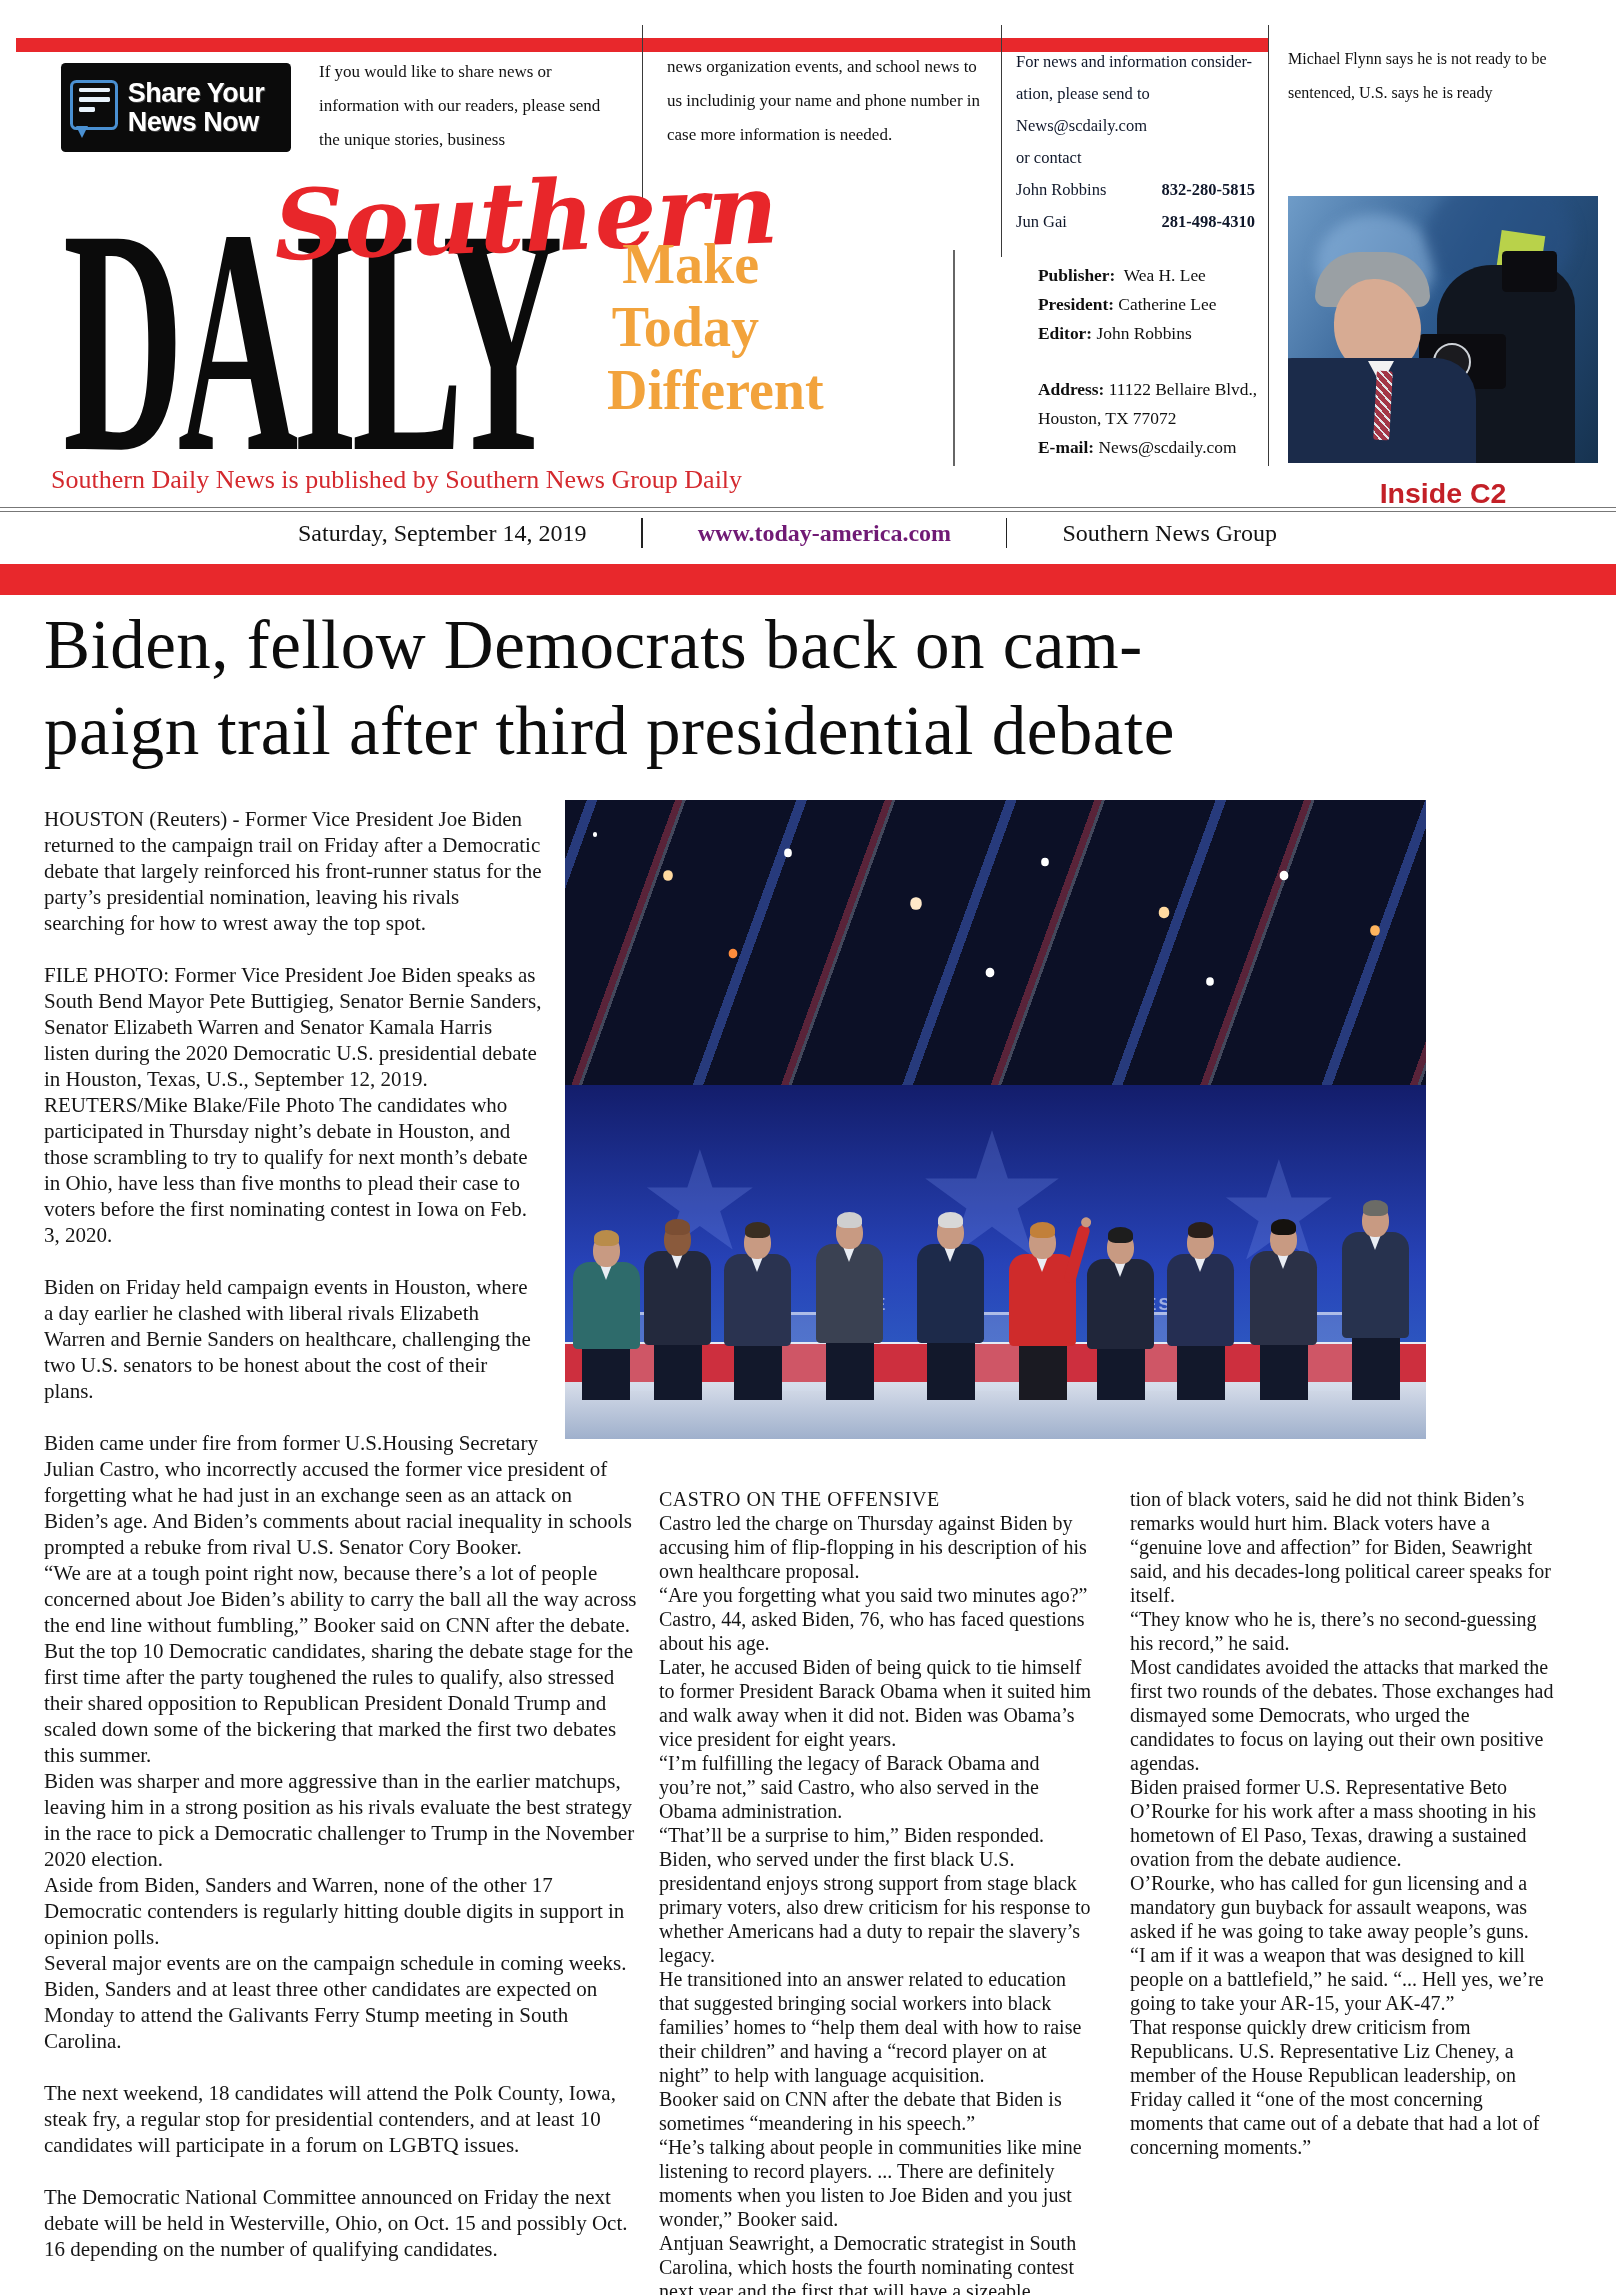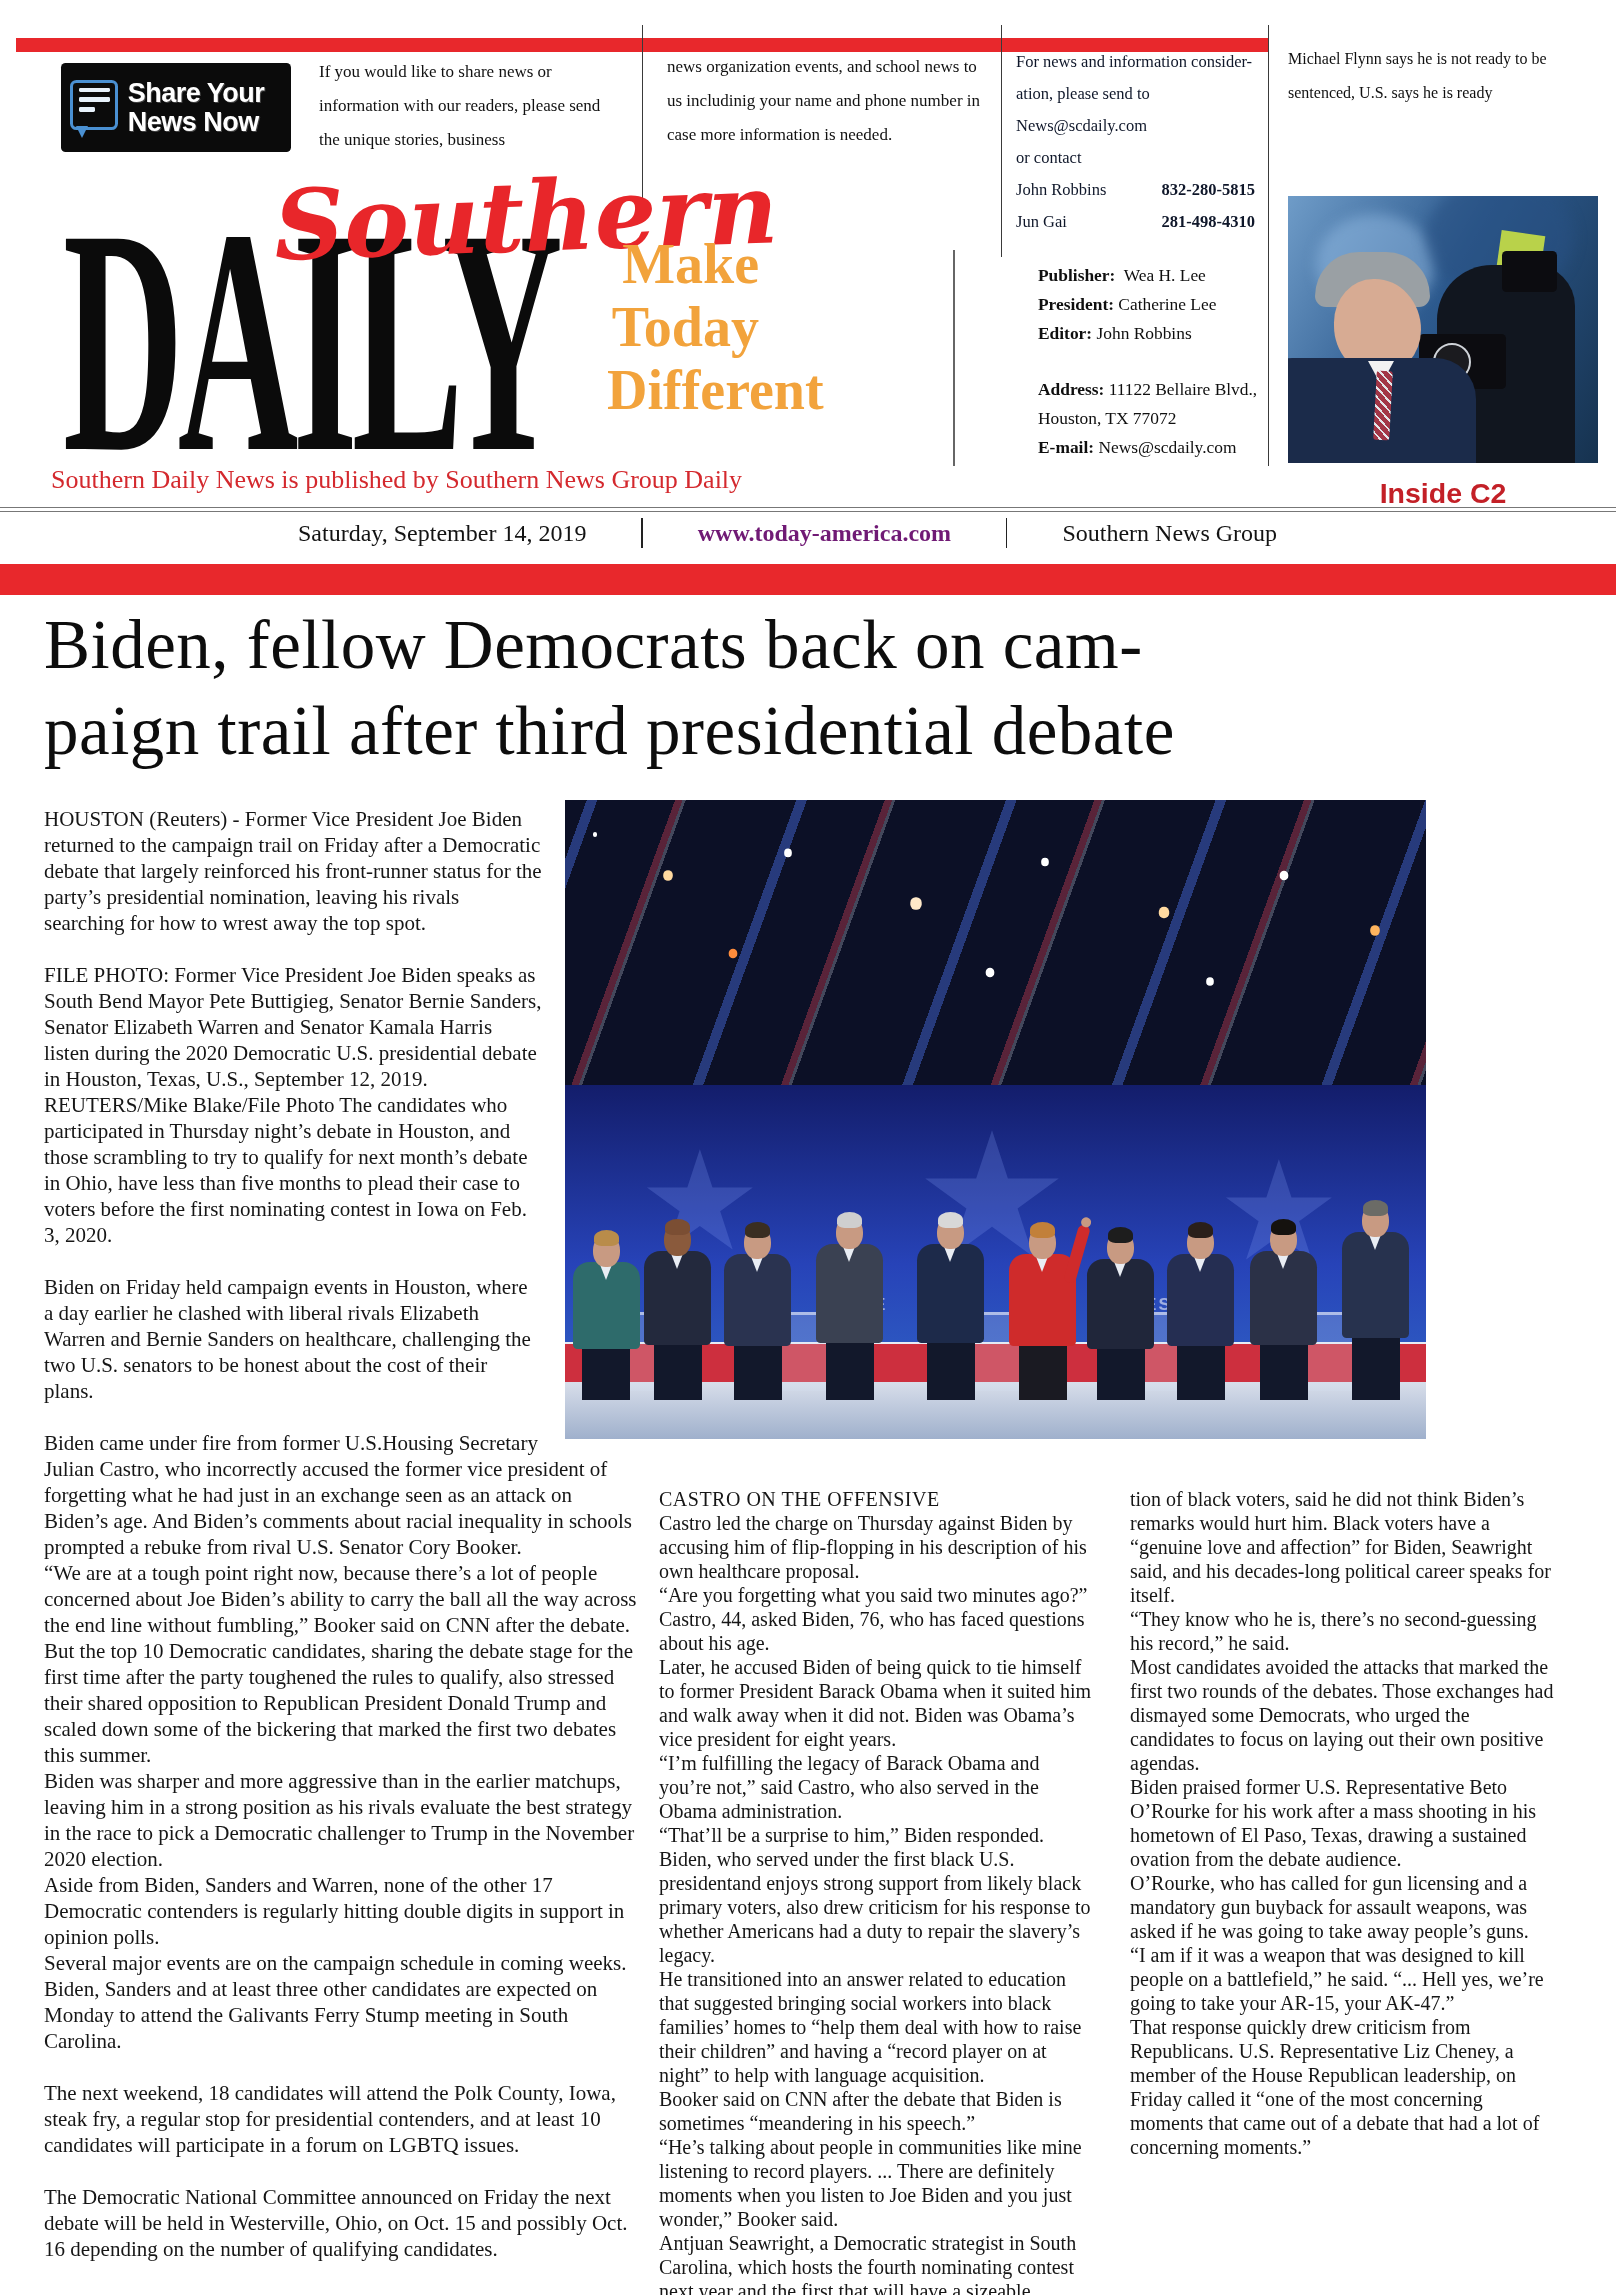--- a/index.html
+++ b/index.html
@@ -263,21 +263,21 @@
 
 </div>
 
 <div class="midcol bodycol">
   <p class="castro-h">CASTRO ON THE OFFENSIVE</p>
   <p>Castro led the charge on Thursday against Biden by accusing him of flip-flopping in his description of his own healthcare proposal.</p>
   <p>“Are you forgetting what you said two minutes ago?” Castro, 44, asked Biden, 76, who has faced questions about his age.</p>
   <p>Later, he accused Biden of being quick to tie himself to former President Barack Obama when it suited him and walk away when it did not. Biden was Obama’s vice president for eight years.</p>
   <p>“I’m fulfilling the legacy of Barack Obama and you’re not,” said Castro, who also served in the Obama administration.</p>
   <p>“That’ll be a surprise to him,” Biden responded.</p>
-  <p>Biden, who served under the first black U.S. presidentand enjoys strong support from likely black primary voters, also drew criticism for his response to whether Americans had a duty to repair the slavery’s legacy.</p>
+  <p>Biden, who served under the first black U.S. presidentand enjoys strong support from stage black primary voters, also drew criticism for his response to whether Americans had a duty to repair the slavery’s legacy.</p>
   <p>He transitioned into an answer related to education that suggested bringing social workers into black families’ homes to “help them deal with how to raise their children” and having a “record player on at night” to help with language acquisition.</p>
   <p>Booker said on CNN after the debate that Biden is sometimes “meandering in his speech.”</p>
   <p>“He’s talking about people in communities like mine listening to record players. ... There are definitely moments when you listen to Joe Biden and you just wonder,” Booker said.</p>
   <p>Antjuan Seawright, a Democratic strategist in South Carolina, which hosts the fourth nominating contest next year and the first that will have a sizeable propor-</p>
 </div>
 
 <div class="rightcol bodycol">
   <p>tion of black voters, said he did not think Biden’s remarks would hurt him. Black voters have a “genuine love and affection” for Biden, Seawright said, and his decades-long political career speaks for itself.</p>
   <p>“They know who he is, there’s no second-guessing his record,” he said.</p>
   <p>Most candidates avoided the attacks that marked the first two rounds of the debates. Those exchanges had dismayed some Democrats, who urged the candidates to focus on laying out their own positive agendas.</p>

